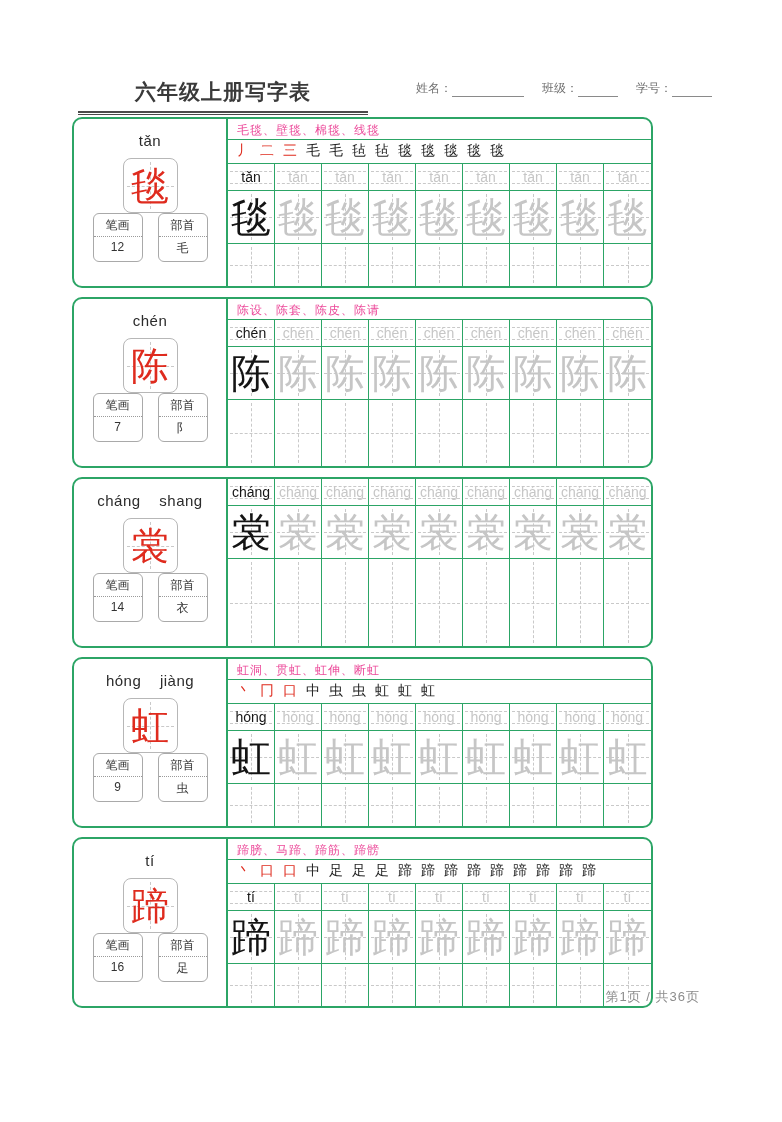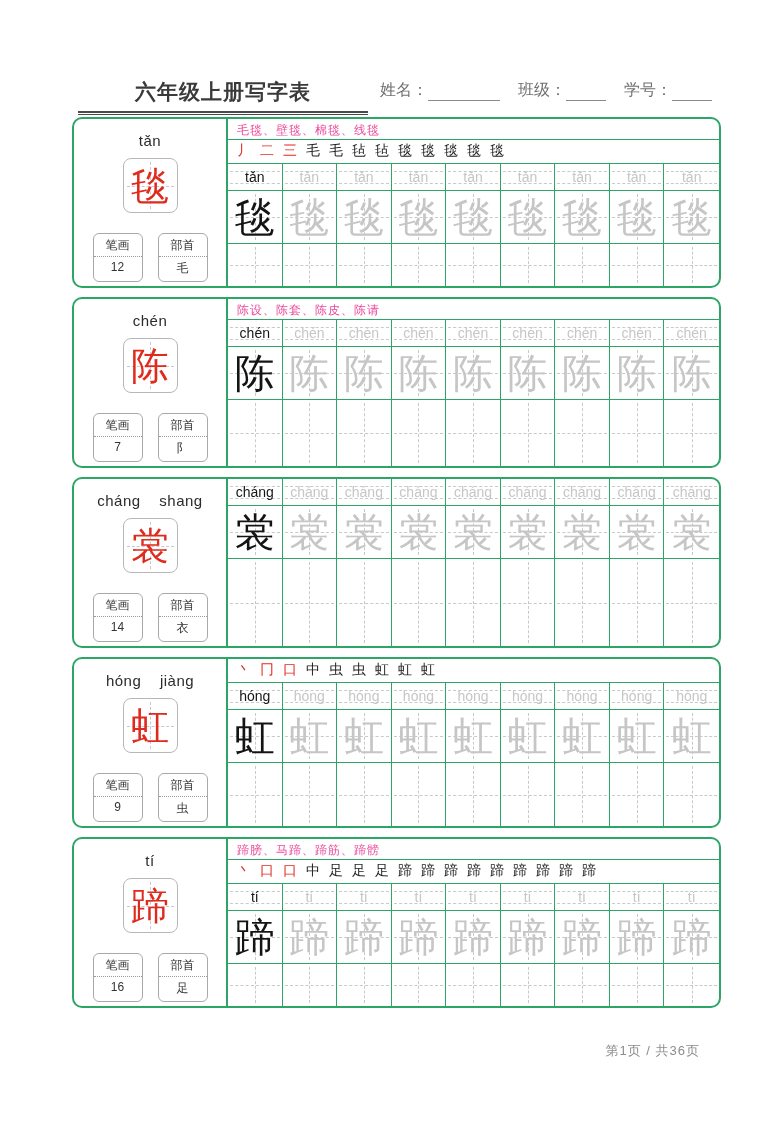--- a/index.html
+++ b/index.html
@@ -13,38 +13,38 @@
   *{box-sizing:border-box;margin:0;padding:0;}
   html,body{background:#fff;}
   body{font-family:"Liberation Sans","DejaVu Sans",sans-serif;color:var(--text);}
   .page{position:relative;width:782px;height:1122px;background:#fff;overflow:hidden;}
 
   
   .header{position:absolute;top:66px;left:78px;right:70px;height:40px;}
   .title-wrap{position:absolute;left:0;top:12px;width:290px;text-align:center;}
   .title{font-size:21px;font-weight:bold;color:#3a3a3a;letter-spacing:1px;}
   .title-underline{margin-top:5px;height:4px;border-top:2px solid #4a4a4a;border-bottom:1px solid #4a4a4a;}
-  .fields{position:absolute;right:0;top:14px;display:flex;gap:18px;font-size:16px;color:#6f6f6f;white-space:nowrap;}
+  .fields{position:absolute;right:0;top:14px;display:flex;gap:18px;font-size:12px;color:#6f6f6f;white-space:nowrap;}
   .field{display:flex;align-items:flex-end;}
   .blank{display:inline-block;border-bottom:1px solid #8a8a8a;height:14px;}
   .blank.w70{width:72px;}
   .blank.w40{width:40px;}
 
   
-  .blocks{position:absolute;top:117px;left:72px;width:649px;}
+  .blocks{position:absolute;top:117px;left:72px;width:581px;}
   .block{height:171px;border:2px solid var(--green);border-radius:10px;margin-bottom:9px;display:flex;overflow:hidden;background:#fff;}
 
   
   .left{width:154px;border-right:2px solid var(--green);flex:none;display:flex;flex-direction:column;align-items:center;}
   .py-label{margin-top:13px;font-size:15px;color:#2b2b2b;white-space:pre;letter-spacing:.5px;}
   .char-box{margin-top:9px;width:55px;height:55px;border:1.5px solid #b7b7b7;border-radius:8px;position:relative;display:flex;align-items:center;justify-content:center;background:#fff;}
   .char-box::before{content:"";position:absolute;left:50%;top:3px;bottom:3px;border-left:1px dashed var(--dash);}
   .char-box::after{content:"";position:absolute;top:50%;left:3px;right:3px;border-top:1px dashed var(--dash);}
   .char-red{position:relative;z-index:1;font-family:"DejaVu Serif","Liberation Serif",serif;font-size:38px;line-height:1;color:var(--red);}
-  .meta{margin-top:20px;display:flex;gap:15px;}
+  .meta{display:flex;gap:15px;}
   .meta-box{width:50px;border:1.5px solid #a9a9a9;border-radius:6px;text-align:center;font-size:12px;color:#333;overflow:hidden;background:#fff;}
   .meta-label{padding:3px 0 2px;border-bottom:1px dotted #9a9a9a;}
   .meta-value{padding:3px 0 4px;}
 
   
   .right{flex:1;display:flex;flex-direction:column;min-width:0;}
   .words-row{height:21px;flex:none;border-bottom:1.5px solid var(--green);font-size:12px;color:#ec4899;padding:3px 0 0 9px;letter-spacing:1px;white-space:nowrap;overflow:hidden;}
   .strokes-row{height:24px;flex:none;border-bottom:1.5px solid var(--green);padding:3px 0 0 9px;white-space:nowrap;overflow:hidden;font-family:Liberation Serif, serif;font-size:14px;line-height:1.2;color:#222;}
   .strokes-row span{margin-right:9px;}
   .strokes-row span.red{color:var(--red);}
@@ -58,21 +58,21 @@
   .py-cell::after{bottom:6px;}
   .py-cell .t{position:relative;z-index:1;padding:0 2px;}
   .py-cell.first{color:#161616;}
   .ch-cell{display:flex;align-items:center;justify-content:center;font-family:"DejaVu Serif","Liberation Serif",serif;font-size:40px;line-height:1;color:var(--gray-char);}
   .ch-cell::before,.empty-cell::before{content:"";position:absolute;left:50%;top:3px;bottom:3px;border-left:1px dashed var(--dash);}
   .ch-cell::after,.empty-cell::after{content:"";position:absolute;top:50%;left:2px;right:2px;border-top:1px dashed var(--dash);}
   .ch-cell .t{position:relative;z-index:1;}
   .ch-cell.first{color:#141414;}
 
   
-  .footer{position:absolute;top:1042px;right:82px;font-size:13px;color:#8c8c8c;letter-spacing:1px;}
+  .footer{position:absolute;top:988px;right:82px;font-size:13px;color:#8c8c8c;letter-spacing:1px;}
 </style>
 </head>
 <body>
 
 <div class="page">
 
   <div class="header">
     <div class="title-wrap">
       <div class="title">六年级上册写字表</div>
       <div class="title-underline"></div>
@@ -366,20 +366,21 @@
           <div class="meta-label">笔画</div>
           <div class="meta-value">9</div>
         </div>
         <div class="meta-box">
           <div class="meta-label">部首</div>
           <div class="meta-value">虫</div>
         </div>
       </div>
     </div>
     <div class="right">
+      <div class="words-row">虹洞、贯虹、虹伸、断虹</div>
       <div class="strokes-row"><span class="red">丶</span><span class="red">冂</span><span class="red">口</span><span>中</span><span>虫</span><span>虫</span><span>虹</span><span>虹</span><span>虹</span></div>
       <div class="grid">
             <div class="cell py-cell bb first">
               <span class="t">hóng</span>
             </div>
             <div class="cell py-cell bb">
               <span class="t">hóng</span>
             </div>
             <div class="cell py-cell bb">
               <span class="t">hóng</span>

